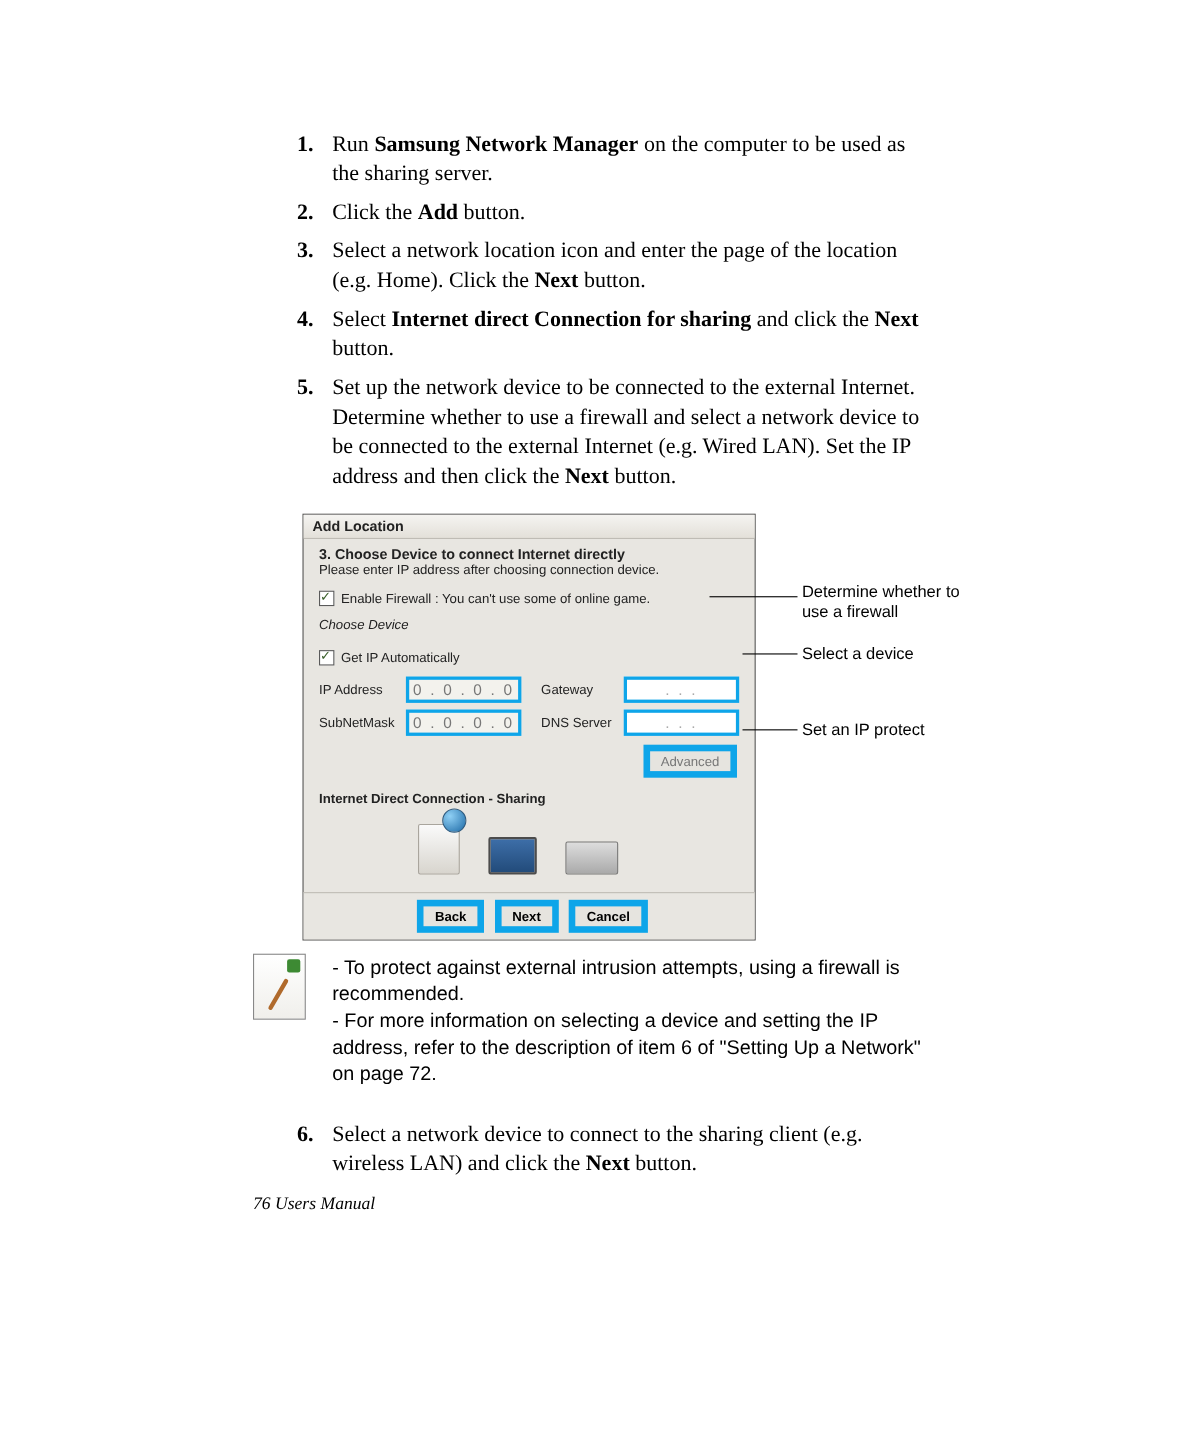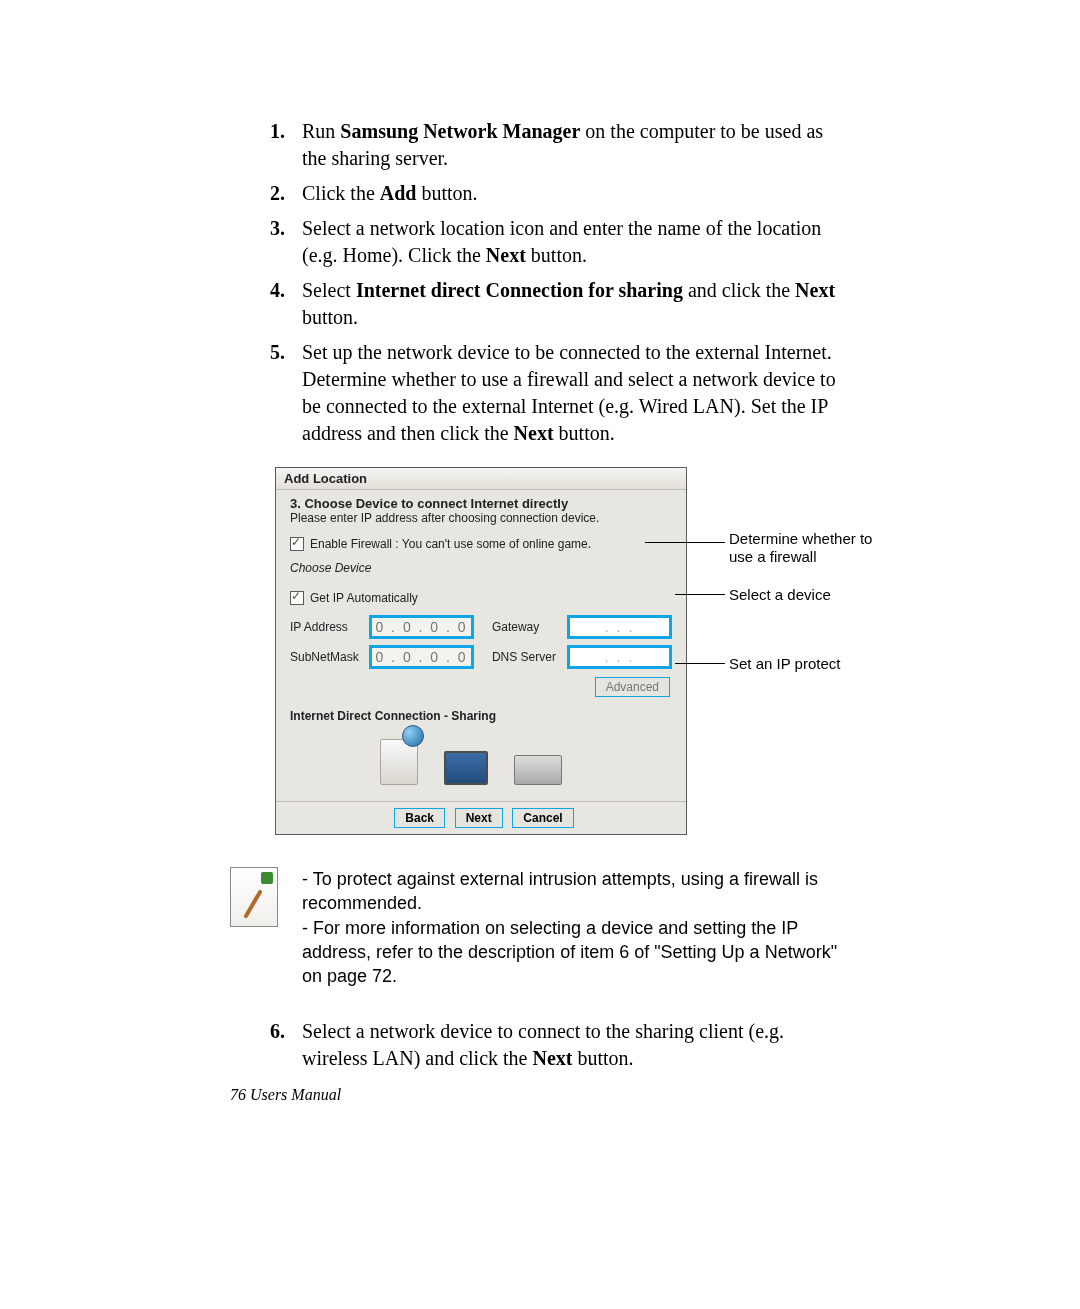--- a/index.html
+++ b/index.html
@@ -146,21 +146,21 @@
     display: flex;
     align-items: center;
     justify-content: center;
     letter-spacing: 2px;
   }
   .ipfield.blank { background:#fff; color:#aaa; }
   .ip-row .lab2 { margin: 0 10px 0 18px; width: 66px; }
   .adv-wrap { text-align: right; margin-top: 8px; padding-right: 2px; }
   .btn {
     display: inline-block;
-    border: 1px solid #0ea5e9;
+    border: 6px solid #0ea5e9;
     background: #e6e4df;
     padding: 2px 10px;
     font-size: 12px;
     color: #777;
   }
   .btn.active { color:#000; font-weight:bold; }
   .shr-title { font-weight: bold; font-size: 12px; margin-top: 12px; }
   .shr-img {
     height: 58px;
     margin: 4px 0 6px 0;
@@ -277,21 +277,21 @@
     <div class="step">
       <div class="step-num">2.</div>
       <div class="step-body">
         <span>Click the </span><span class="b">Add</span><span> button.</span>
       </div>
     </div>
 
     <div class="step">
       <div class="step-num">3.</div>
       <div class="step-body">
-        <span>Select a network location icon and enter the name of the location (e.g. Home). Click the </span><span class="b">Next</span><span> button.</span>
+        <span>Select a network location icon and enter the page of the location (e.g. Home). Click the </span><span class="b">Next</span><span> button.</span>
       </div>
     </div>
 
     <div class="step">
       <div class="step-num">4.</div>
       <div class="step-body">
         <span>Select </span><span class="b">Internet direct Connection for sharing</span><span> and click the </span><span class="b">Next</span><span> button.</span>
       </div>
     </div>
 

